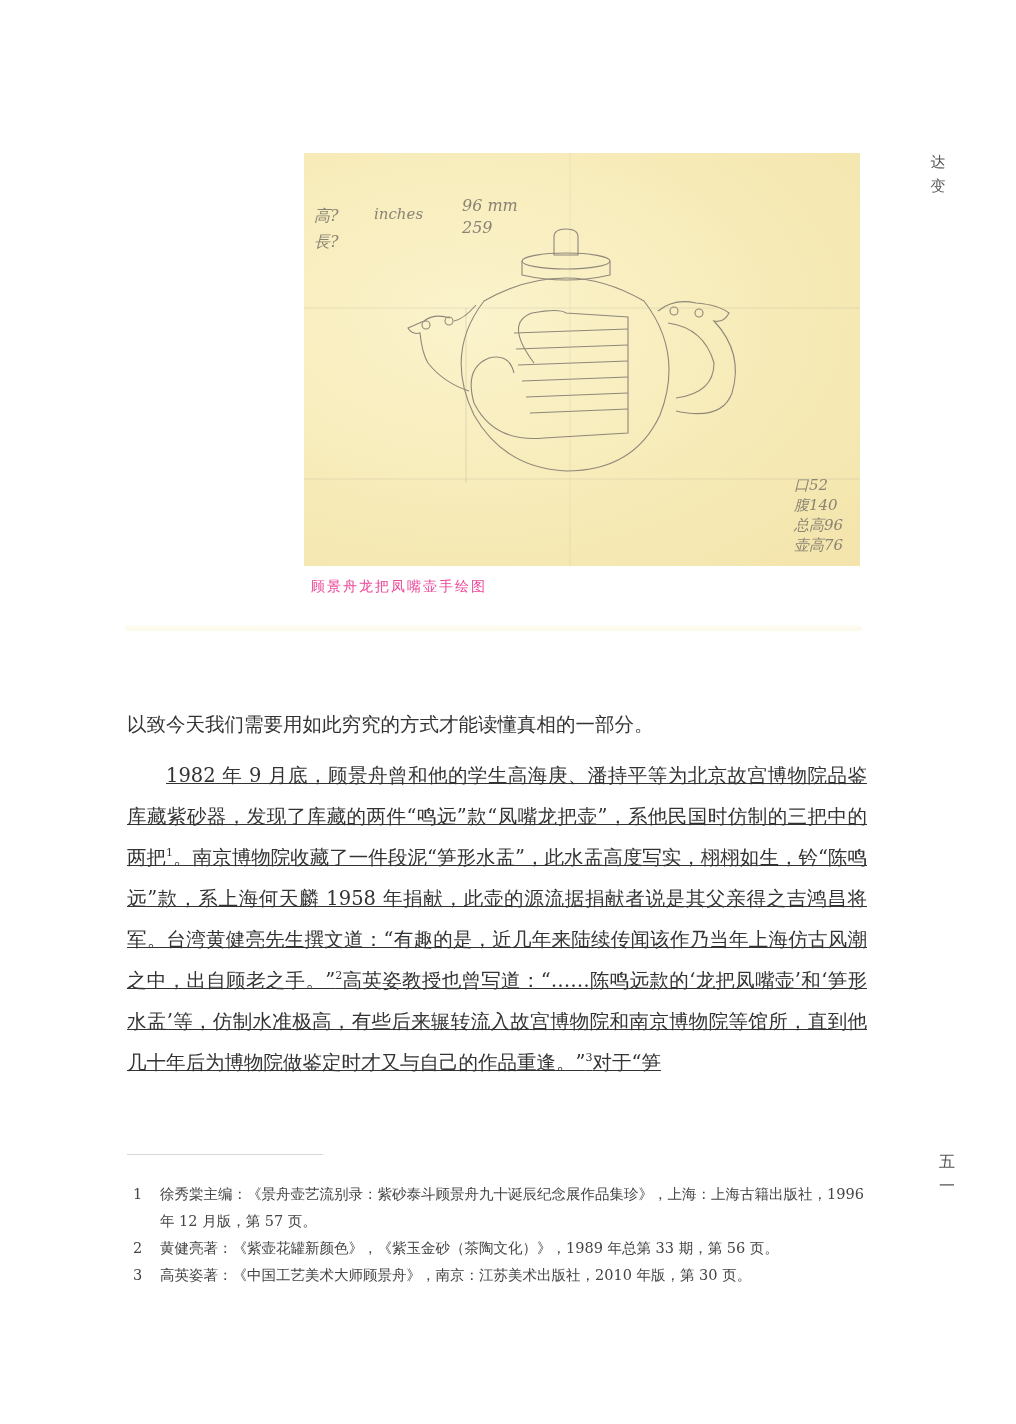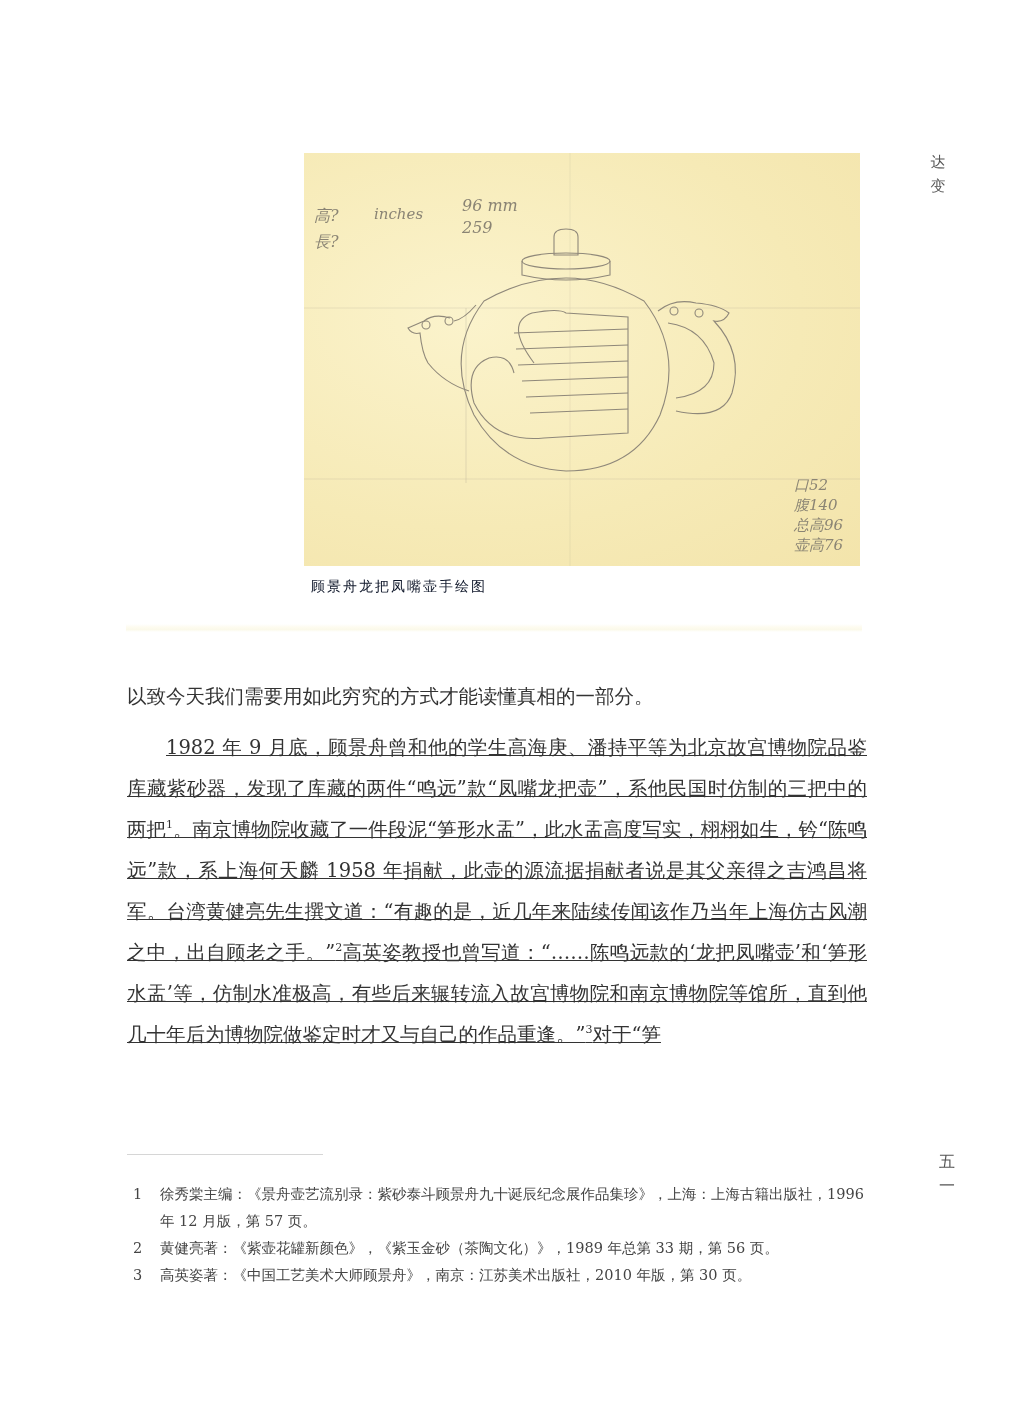--- a/index.html
+++ b/index.html
@@ -8,32 +8,32 @@
     font-family: "DejaVu Serif", "Liberation Serif", serif; color: #3a3a3a;
   }
   .figure {
     position: absolute; left: 304px; top: 153px; width: 556px; height: 413px;
     background: #f9efc0;
     background-image: radial-gradient(ellipse at 30% 40%, #fbf3cc 0%, #f6eab6 60%, #f3e4ab 100%);
   }
   .figure svg { position: absolute; left: 0; top: 0; }
   .hand { position: absolute; font-family: "DejaVu Serif", serif; color: #8a8474; font-style: italic; }
   .caption {
-    position: absolute; left: 311px; top: 578px; font-size: 14px; color: #0f172a; letter-spacing: 2px;
+    position: absolute; left: 311px; top: 578px; font-size: 14px; color: #ec4899; letter-spacing: 2px;
   }
   .sep-band {
     position: absolute; left: 126px; top: 624px; width: 736px; height: 8px;
     background: linear-gradient(#ffffff, #fdfbef 40%, #fbf9ea 70%, #ffffff);
   }
   .side-title {
     position: absolute; left: 929px; top: 150px; width: 18px; font-size: 15px; color: #555; line-height: 24px;
     text-align: center;
   }
   .body-text {
-    position: absolute; left: 127px; top: 676px; width: 740px;
+    position: absolute; left: 127px; top: 704px; width: 740px;
     font-size: 19.5px; line-height: 41px; color: #333; text-align: justify;
   }
   .body-text p { margin: 0; }
   .body-text p.indent { text-indent: 2em; margin-top: 10px; text-decoration: underline; }
   sup { font-size: 11px; vertical-align: 8px; line-height: 0; }
   .fn-rule { position: absolute; left: 127px; top: 1154px; width: 196px; height: 1px; background: #d6d6d6; }
   .footnotes { position: absolute; left: 133px; top: 1181px; width: 740px; font-size: 14.5px; line-height: 27px; color: #444; }
   .fn { display: flex; }
   .fn .num { width: 27px; flex: none; }
   .fn .txt { flex: 1; }

